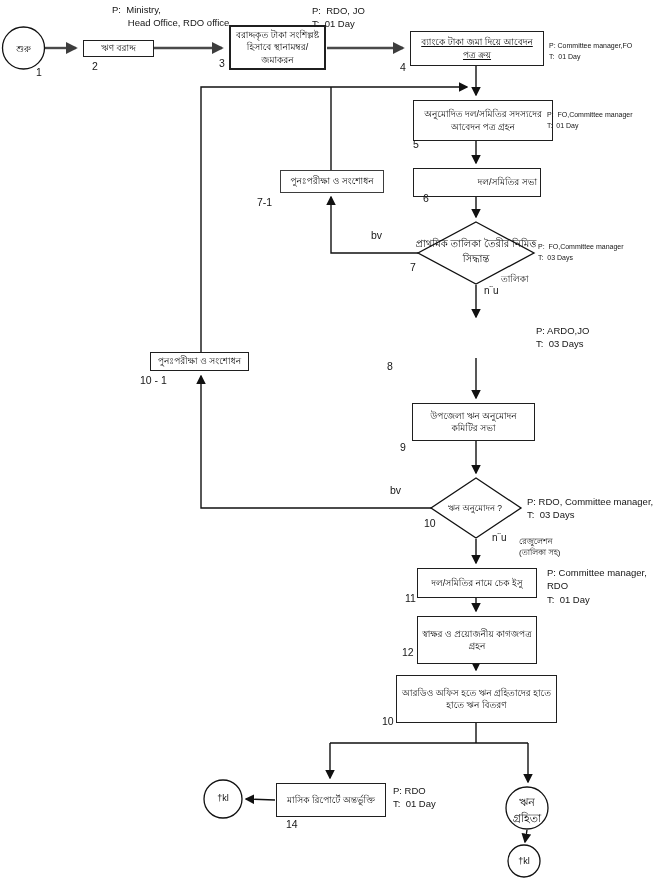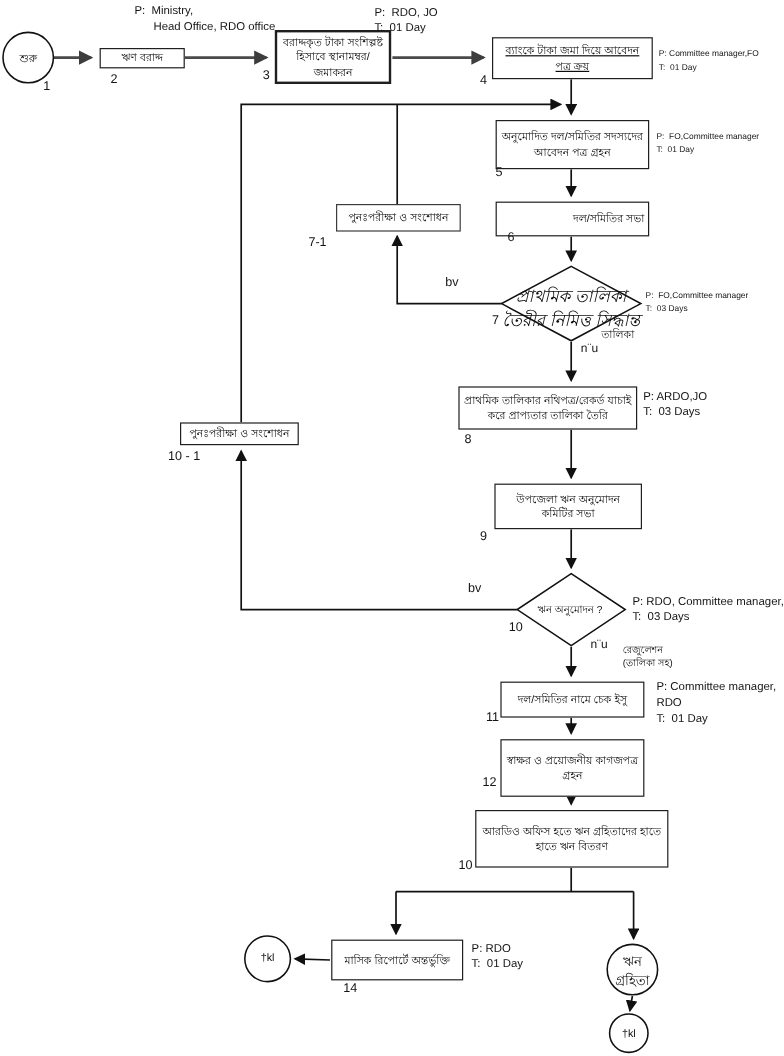--- a/index.html
+++ b/index.html
@@ -77,52 +77,49 @@
 
   <div class="box" style="left:83px;top:40px;width:71px;height:17px;">
       <span>ঋণ বরাদ্দ</span>
     </div>
   <div class="box hv" style="left:229px;top:25px;width:97px;height:45px;">
       <span>বরাদ্দকৃত টাকা সংশিল্পষ্ট হিসাবে স্থানামম্বর/জমাকরন</span>
     </div>
   <div class="box" style="left:410px;top:31px;width:134px;height:35px;text-decoration:underline;">
       <span>ব্যাংকে টাকা জমা দিয়ে আবেদন পত্র ক্রয়</span>
     </div>
-  <div class="box" style="left:413px;top:100px;width:128px;height:41px;">
+  <div class="box" style="left:413px;top:100px;width:140px;height:41px;">
       <span>অনুমোদিত দল/সমিতির সদস্যদের আবেদন পত্র গ্রহন</span>
     </div>
   <div class="box" style="left:413px;top:168px;width:128px;height:29px;justify-content:flex-end;">
       <span>দল/সমিতির সভা</span>
     </div>
   <div class="box md" style="left:280px;top:170px;width:104px;height:23px;">
       <span>পুনঃপরীক্ষা ও সংশোধন</span>
-    </div>
-  <div class="box" style="left:382px;top:322px;width:149px;height:36px;">
-      <span>প্রাথমিক তালিকার নথিপত্র/রেকর্ড যাচাই করে প্রাপ্যতার তালিকা তৈরি</span>
     </div>
   <div class="box" style="left:150px;top:352px;width:99px;height:19px;">
       <span>পুনঃপরীক্ষা ও সংশোধন</span>
     </div>
   <div class="box" style="left:412px;top:403px;width:123px;height:38px;text-align:center;">
       <span>উপজেলা ঋন অনুমোদন কমিটির সভা</span>
     </div>
   <div class="box" style="left:417px;top:568px;width:120px;height:30px;">
       <span>দল/সমিতির নামে চেক ইসু</span>
     </div>
   <div class="box" style="left:417px;top:616px;width:120px;height:48px;">
       <span>স্বাক্ষর ও প্রয়োজনীয় কাগজপত্র গ্রহন</span>
     </div>
   <div class="box" style="left:396px;top:675px;width:161px;height:48px;">
       <span>আরডিও অফিস হতে ঋন  গ্রহিতাদের হাতে হাতে ঋন  বিতরণ</span>
     </div>
   <div class="box" style="left:276px;top:783px;width:110px;height:34px;">
       <span>মাসিক রিপোর্টে অন্তর্ভুক্তি</span>
     </div>
 
-  <div class="lbl" style="left:413px;top:237px;width:126px;font-size:14px;line-height:1.45;font-style:italic;">প্রাথমিক তালিকা তৈরীর নিমিত্ত সিদ্ধান্ত</div>
+  <div class="lbl" style="left:413px;top:237px;width:126px;font-size:10px;line-height:1.45;">প্রাথমিক তালিকা তৈরীর নিমিত্ত সিদ্ধান্ত</div>
   <div class="lbl" style="left:426px;top:502px;width:98px;font-size:8.5px;">ঋন অনুমোদন ?</div>
 
   <div class="lbl" style="left:3px;top:42px;width:41px;font-size:9px;">শুরু</div>
   <div class="lbl" style="left:205px;top:793px;width:36px;font-size:9px;">†kl</div>
   <div class="lbl" style="left:507px;top:795px;width:40px;font-size:11px;line-height:1.45;">ঋন গ্রহিতা</div>
   <div class="lbl" style="left:508px;top:856px;width:32px;font-size:9px;">†kl</div>
 
   <div class="num" style="left:36px;top:66px;">1</div>
   <div class="num" style="left:92px;top:60px;">2</div>
   <div class="num" style="left:219px;top:57px;">3</div>

